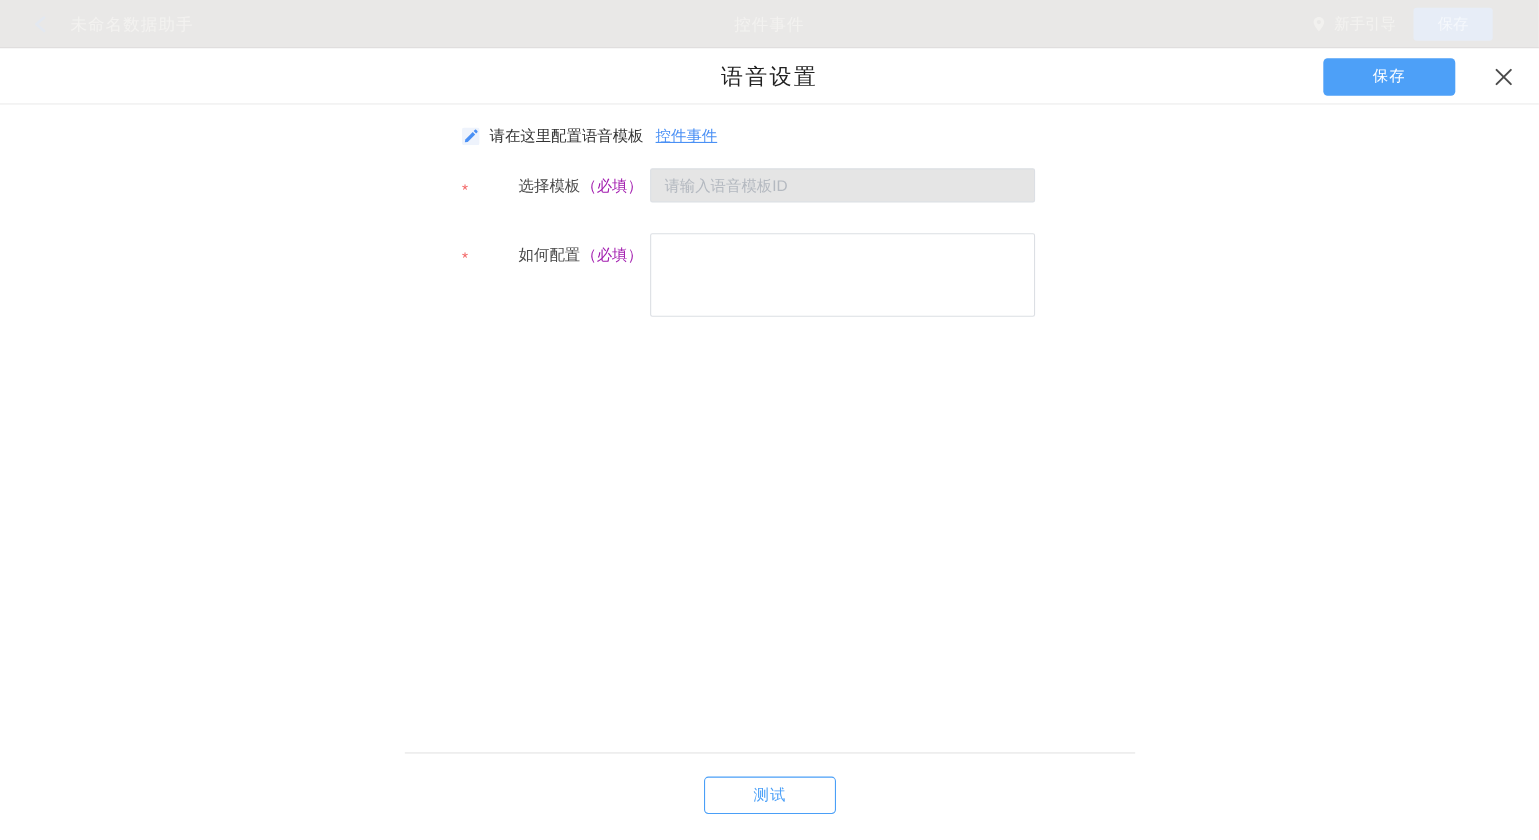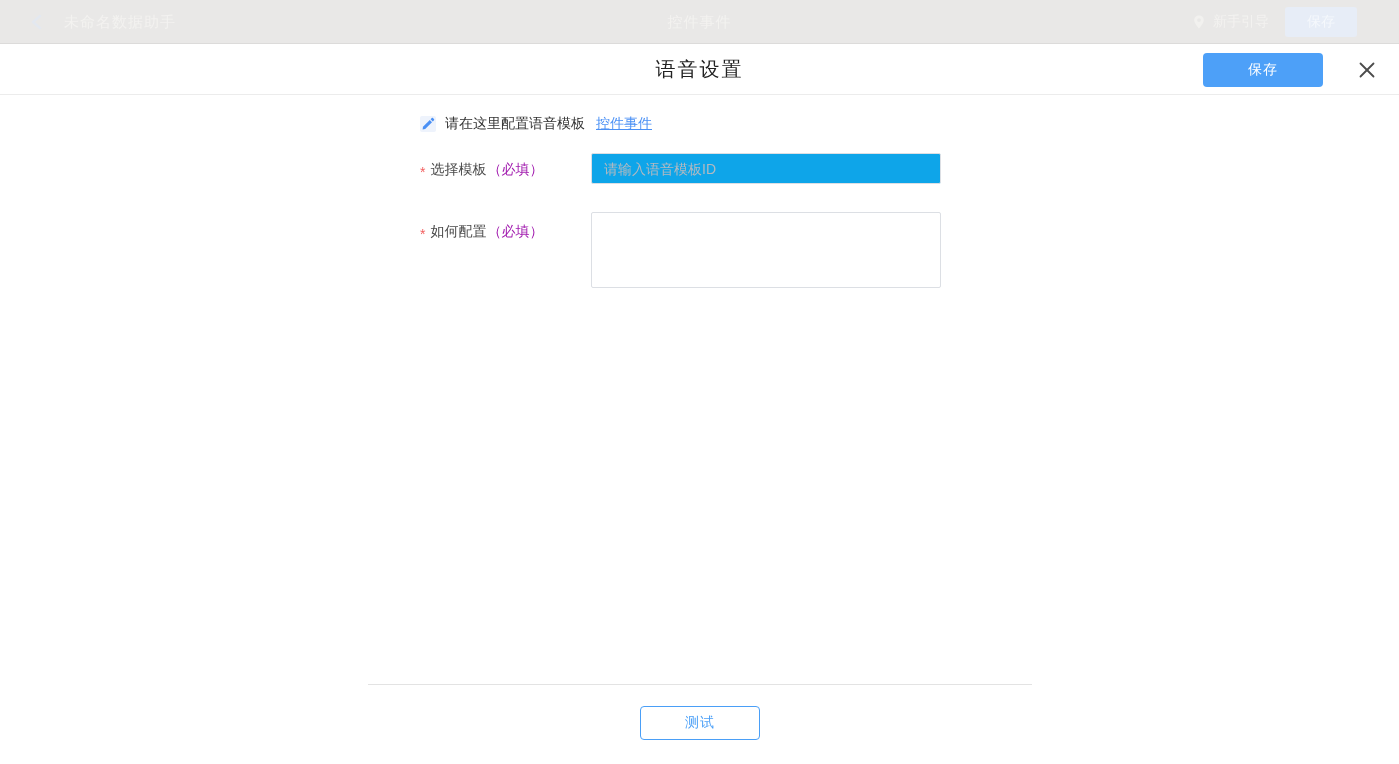--- a/index.html
+++ b/index.html
@@ -79,31 +79,31 @@
   .hint-link {
     font-size: 14px; color: #4a90f5; text-decoration: underline;
     margin-left: 2px; cursor: pointer;
   }
 
   .field-label {
     position: absolute; left: 420px; width: 170px;
     font-size: 14px; display: flex; align-items: center; gap: 5px;
   }
   .req-star { color: #f25d5d; font-size: 14px; position: relative; top: 2px; }
-  .label-main { color: #4a4a4a; }
+  .label-main { color: #4a4a4a; margin-left: 41px; }
   .label-suffix { color: #a21caf; margin-left: -4px; }
 
   .tpl-label { top: 161px; }
   .msg-label { top: 223px; }
 
   .tpl-input {
     position: absolute; left: 591px; top: 153px; width: 350px; height: 31px;
     border: 1px solid #dcdfe4; border-radius: 2px;
     padding: 0 12px; font-size: 14px; color: #333;
-    font-family: inherit; outline: none; background: #0ea5e9;
+    font-family: inherit; outline: none; background: #e5e5e5;
   }
   .tpl-input::placeholder { color: #b4b9c0; opacity: 1; }
 
   .msg-textarea {
     position: absolute; left: 591px; top: 212px; width: 350px; height: 76px;
     border: 1px solid #dcdfe4; border-radius: 2px;
     padding: 8px 12px; font-size: 14px; color: #333;
     font-family: inherit; outline: none; resize: none; background: #fff;
   }
 

